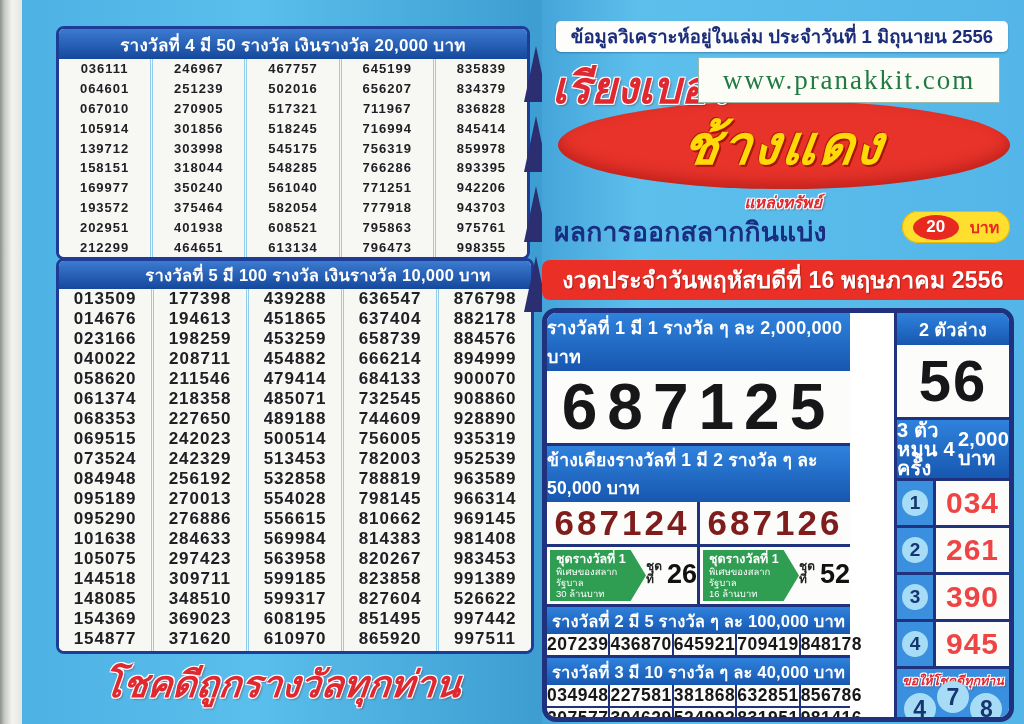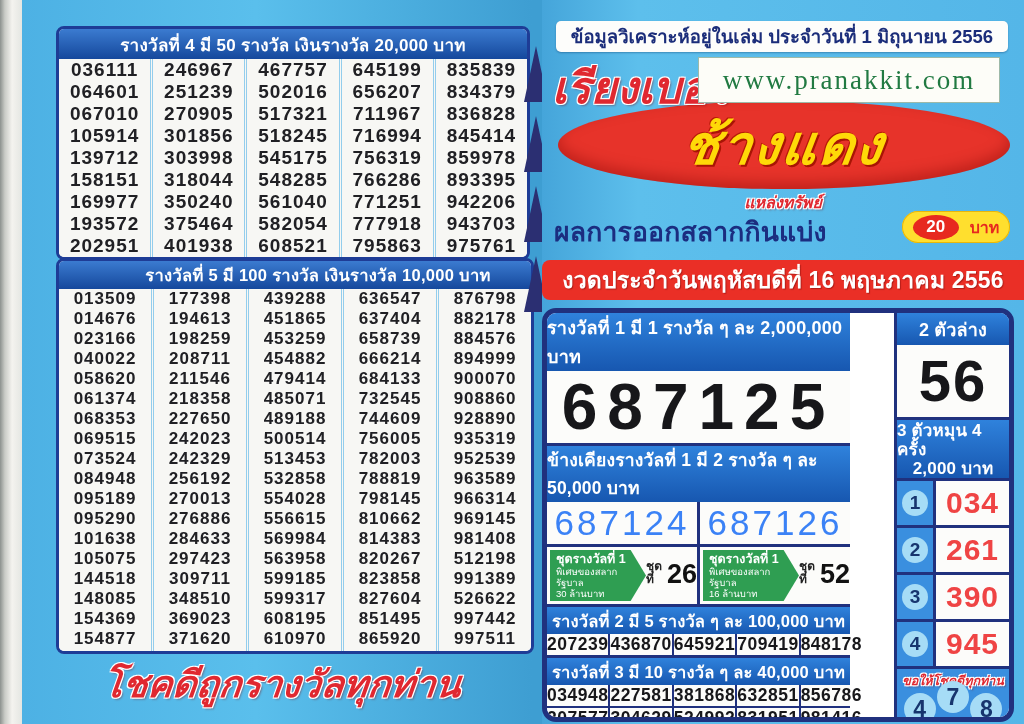--- a/index.html
+++ b/index.html
@@ -29,21 +29,21 @@
     background:#f7f7f4; display:flex; flex-direction:column; }
   .lotto-header { background:linear-gradient(180deg,#3b7bd0 0%,#15489c 100%); color:#fff; font-weight:bold;
     display:flex; align-items:center; justify-content:center; letter-spacing:.3px; flex:0 0 auto; }
   .lotto-body { flex:1; display:flex; flex-direction:column; background:#f7f7f4; }
   .num-row { flex:1; display:flex; }
   .num-cell { flex:1; display:flex; align-items:center; justify-content:center; font-weight:bold;
     color:#202024; border-left:3px double #93cdec; letter-spacing:1px; }
   .num-cell:first-child { border-left:none; }
   #table4 { left:34px; top:26px; width:468px; height:228px; }
   #table4 .lotto-header { height:30px; font-size:17px; }
-  #table4 .num-cell { font-size:19px; }
+  #table4 .num-cell { font-size:13px; }
   #table5 { left:34px; top:258px; width:472px; height:390px; }
   #table5 .lotto-header { height:28px; font-size:16.5px;padding-left:46px; }
   #table5 .num-cell { font-size:17px; }
 
   .script-red { font-family:"DejaVu Serif","Liberation Serif",serif; font-style:italic; font-weight:bold;
     color:#e02830; text-shadow:-1px -1px 0 #fff, 1px -1px 0 #fff, -1px 1px 0 #fff, 1px 1px 0 #fff, 2px 2px 2px rgba(120,0,0,.35); }
   .left-footer-script { position:absolute; left:20px; top:654px; width:480px; text-align:center;
     font-size:37px; transform:skewX(-6deg); }
 
   
@@ -81,22 +81,22 @@
     background:#3a8fdf;margin-left:44px; }
   .hdr { background:linear-gradient(180deg,#2f82dc 0%,#1757b0 100%); color:#fff; font-weight:bold;
     display:flex; align-items:center; justify-content:center; letter-spacing:.2px; }
   .bt { border-top:3px solid #20317e; }
   .h1row { flex:0 0 32px; font-size:18px; }
   .bignum { flex:0 0 72px; display:flex; align-items:center; justify-content:center; background:#fcfcfa;
     color:#17171a; font-weight:bold; font-size:64px; letter-spacing:10px; line-height:1; }
   .bignum.two { letter-spacing:2px; font-size:58px; }
   .h2row { flex:0 0 30px; font-size:17.5px; }
   .adj-row { flex:0 0 42px; display:flex; background:#fcfcfa; }
-  .adj-cell { flex:1; display:flex; align-items:center; justify-content:center; font-weight:normal;
-    font-size:35px; color:#3b82f6; letter-spacing:3px; }
+  .adj-cell { flex:1; display:flex; align-items:center; justify-content:center; font-weight:bold;
+    font-size:35px; color:#7f1d1d; letter-spacing:3px; }
   .adj-cell + .adj-cell { border-left:3px solid #20317e; }
   .sets-row { flex:0 0 52px; display:flex; background:#fcfcfa; }
   .set-cell { flex:1; display:flex; min-width:0; }
   .set-cell + .set-cell { border-left:3px solid #20317e; }
   .set-arrow { flex:1.45; margin:3px 0 3px 3px; background:#2f9e52; color:#fff;
     clip-path:polygon(0 0,84% 0,100% 50%,84% 100%,0 100%);
     display:flex; flex-direction:column; justify-content:center; padding:2px 16px 2px 6px; }
   .set-arrow .l1 { font-weight:bold; font-size:12.5px; line-height:14px; }
   .set-arrow .l2 { font-size:9.5px; line-height:11px; }
   .set-no { flex:1; display:flex; flex-direction:row; justify-content:center;margin-top:13px; }
@@ -105,21 +105,21 @@
   .h3row { flex:0 0 27px; font-size:16.5px; }
   .prow { flex:0 0 29px; display:flex; background:#fcfcfa; }
   .prow .pcell { flex:1; display:flex; align-items:center; justify-content:center; font-weight:bold;
     color:#17171a; font-size:17.5px; letter-spacing:.5px; border-left:2.5px solid #20317e; }
   .prow .pcell:first-child { border-left:none; }
   .prow.sub { border-top:2.5px solid #20317e; }
   .box-footer-script { flex:1; display:flex; align-items:center; justify-content:center;
     background:#fcfcfa; font-size:26px; transform:skewX(-6deg); }
 
   
-  .spin-hdr { flex:0 0 58px; flex-direction:column; line-height:19px; font-size:17px; }
+  .spin-hdr { flex:0 0 58px; flex-direction:row; line-height:19px; font-size:20px; }
   .spin-row { flex:0 0 44px; display:flex; align-items:stretch; border-top:3px solid #20317e;
     background:#3a8fdf; }
   .spin-idx { flex:0 0 36px; display:flex; align-items:center; justify-content:center; }
   .idx-circle { width:26px; height:26px; border-radius:50%; background:#a6dcf6; color:#17356e;
     font-weight:bold; font-size:19px; display:flex; align-items:center; justify-content:center; }
   .spin-val { flex:1; background:#fcfcfa; border-left:3px solid #20317e; display:flex; align-items:center;
     justify-content:center; font-weight:bold; font-size:30px; color:#ef4444; letter-spacing:1px; }
   .luck-script { flex:0 0 24px; display:flex; align-items:center; justify-content:center;
     font-size:12.5px; border-top:3px solid #20317e; }
   .luck-digits { flex:1; display:flex; align-items:center; justify-content:space-around; padding:0 6px 6px; }
@@ -304,21 +304,21 @@
             <span class="num-cell">284633</span>
             <span class="num-cell">569984</span>
             <span class="num-cell">814383</span>
             <span class="num-cell">981408</span>
           </div>
           <div class="num-row">
             <span class="num-cell">105075</span>
             <span class="num-cell">297423</span>
             <span class="num-cell">563958</span>
             <span class="num-cell">820267</span>
-            <span class="num-cell">512198</span>
+            <span class="num-cell">983453</span>
           </div>
           <div class="num-row">
             <span class="num-cell">144518</span>
             <span class="num-cell">309711</span>
             <span class="num-cell">599185</span>
             <span class="num-cell">823858</span>
             <span class="num-cell">991389</span>
           </div>
           <div class="num-row">
             <span class="num-cell">148085</span>

